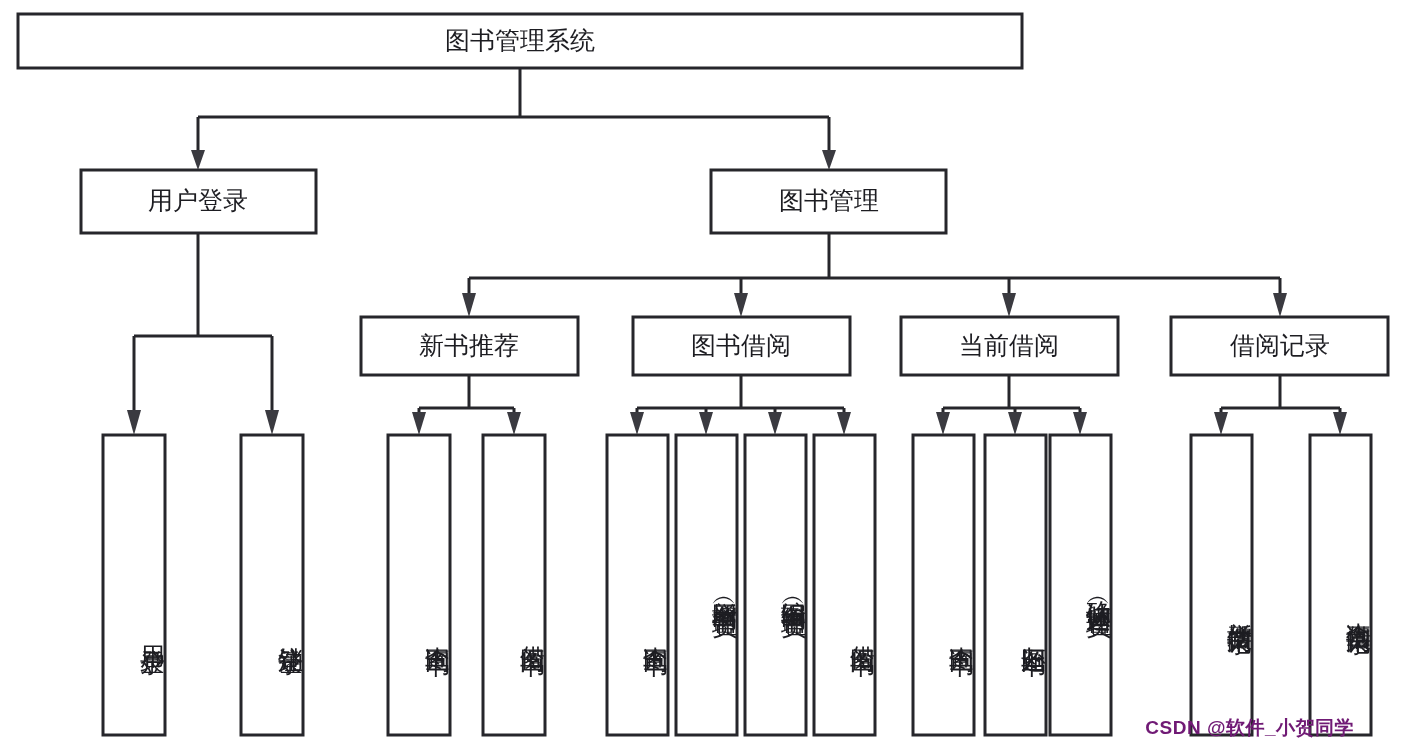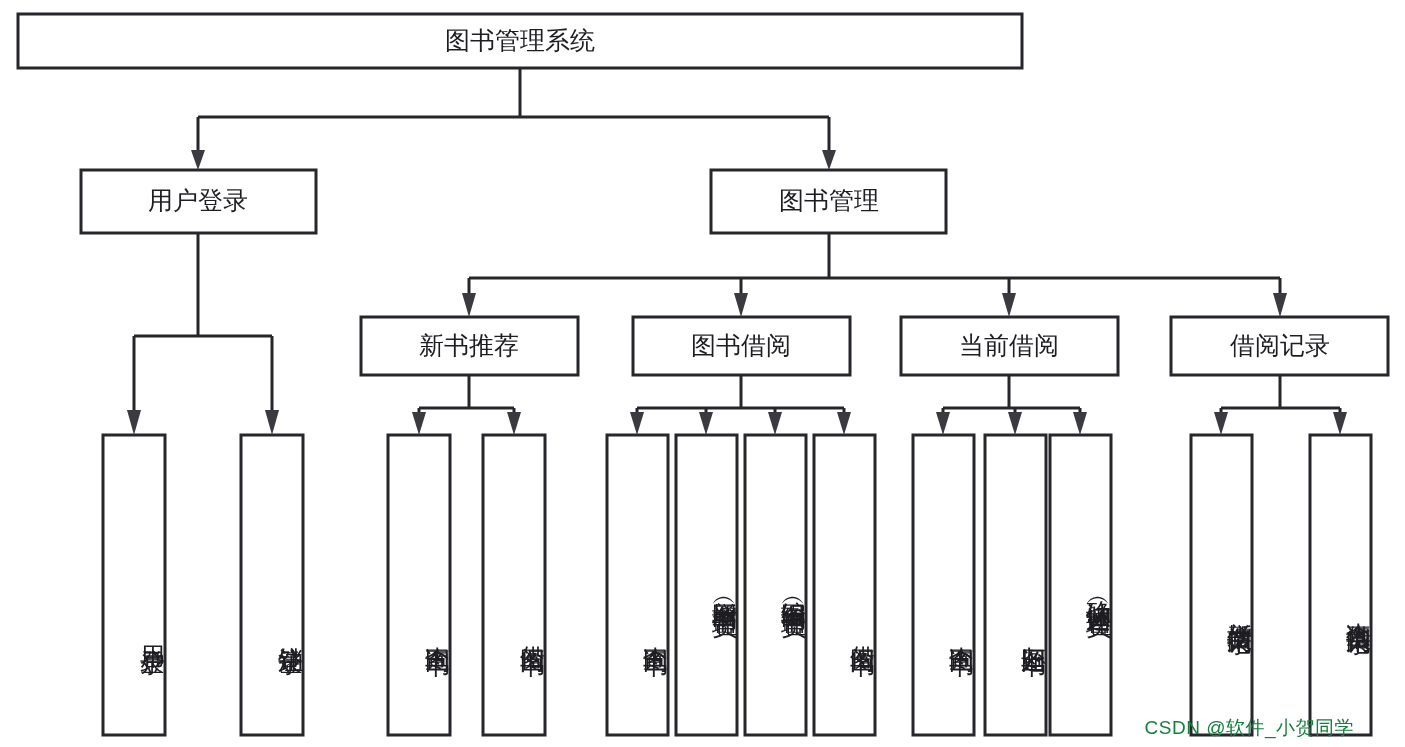--- a/index.html
+++ b/index.html
@@ -62,23 +62,24 @@
     justify-content: center;
     white-space: nowrap;
     pointer-events: none;
   }
   .watermark {
     position: absolute;
     right: 8px;
     bottom: 6px;
     font-family: "Liberation Sans", "DejaVu Sans", sans-serif;
     font-size: 19px;
-    color: #15803d;
+    color: #701a75;
     letter-spacing: 0.5px;
     white-space: nowrap;
+    font-weight: bold;
   }
 </style>
 </head>
 <body>
 
 <div id="diagram-root">
 
   <svg class="flow" viewBox="0 0 1405 747">
     <defs>
       <marker id="arrow" viewBox="0 0 12 14" refX="6" refY="13" markerWidth="12" markerHeight="14" orient="auto-start-reverse" markerUnits="userSpaceOnUse">

